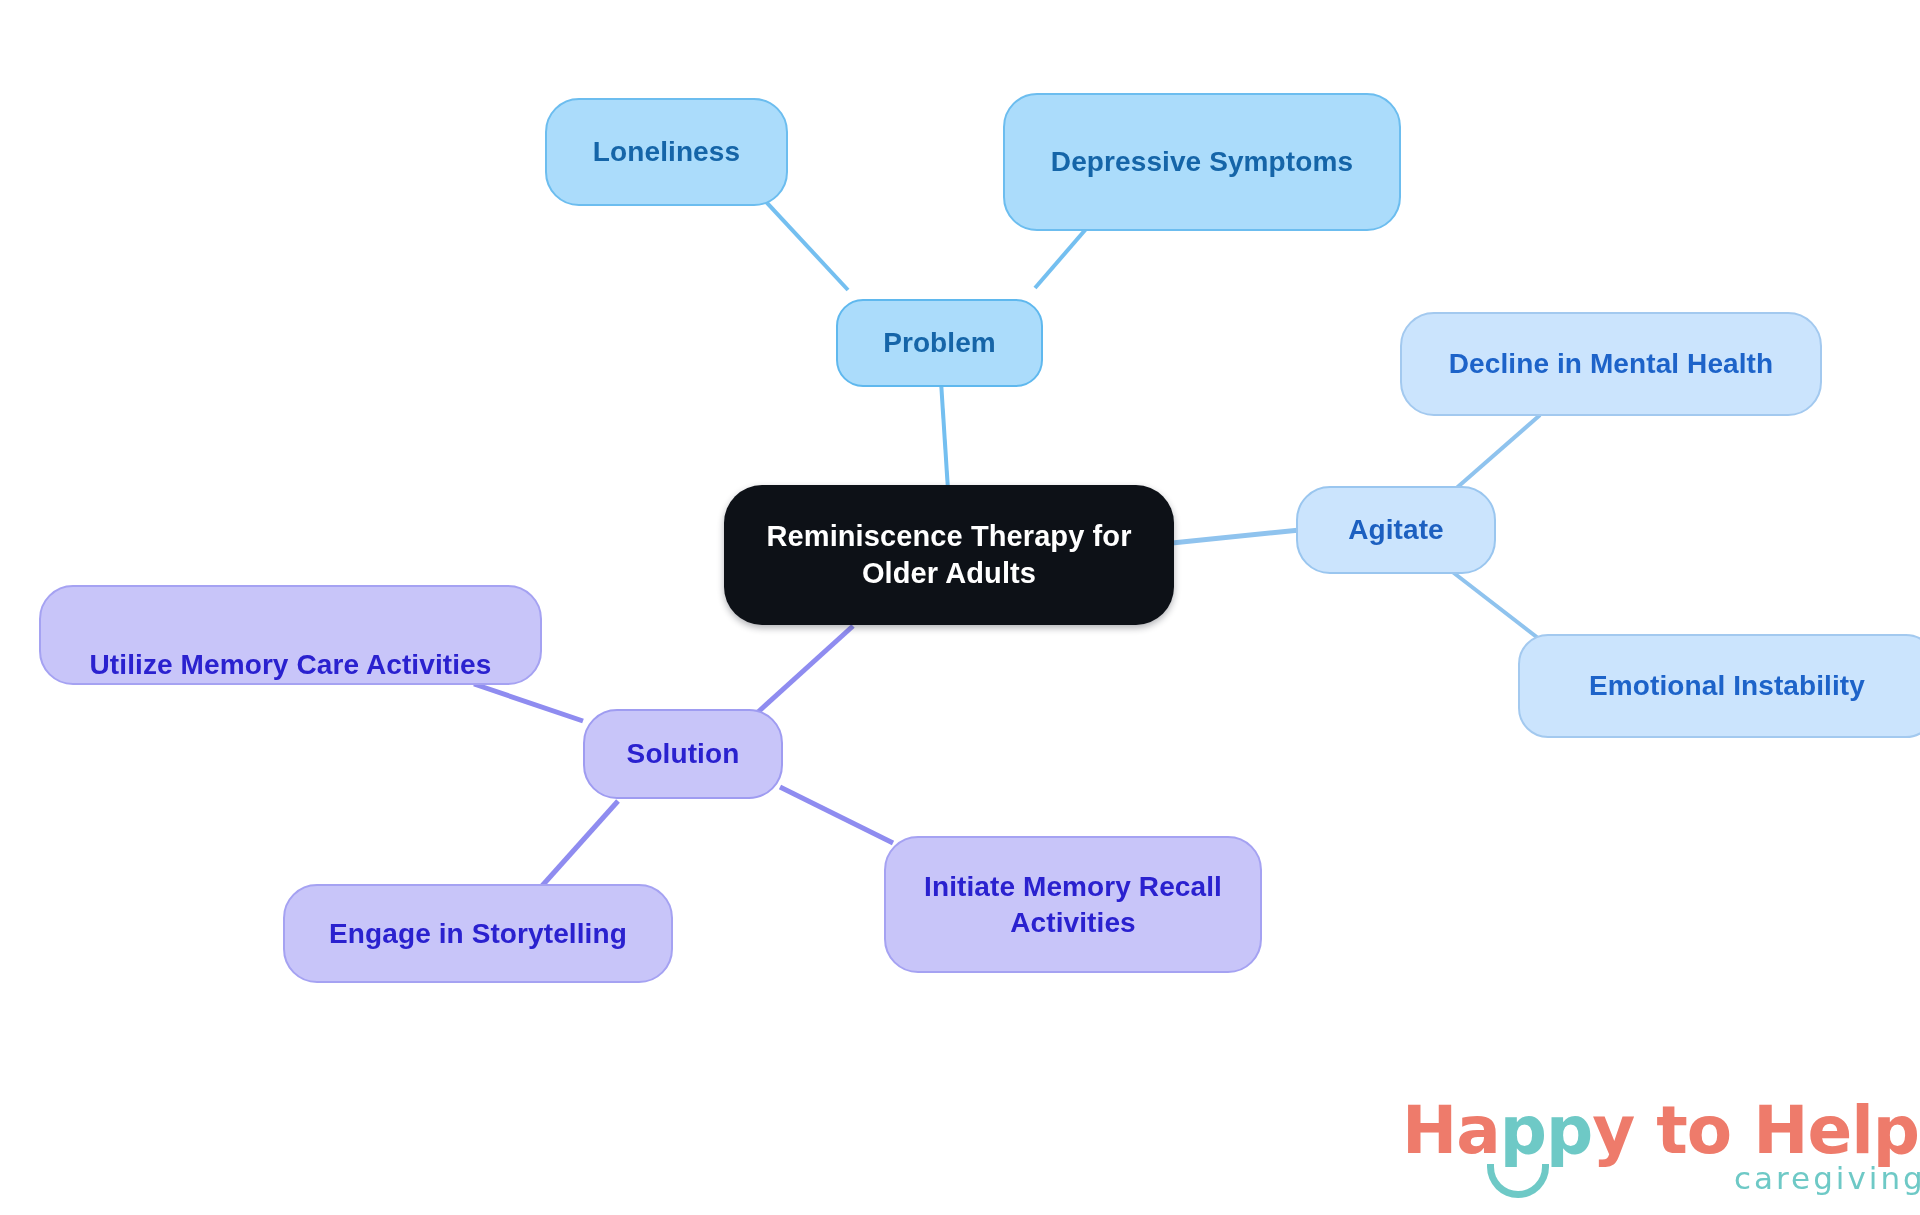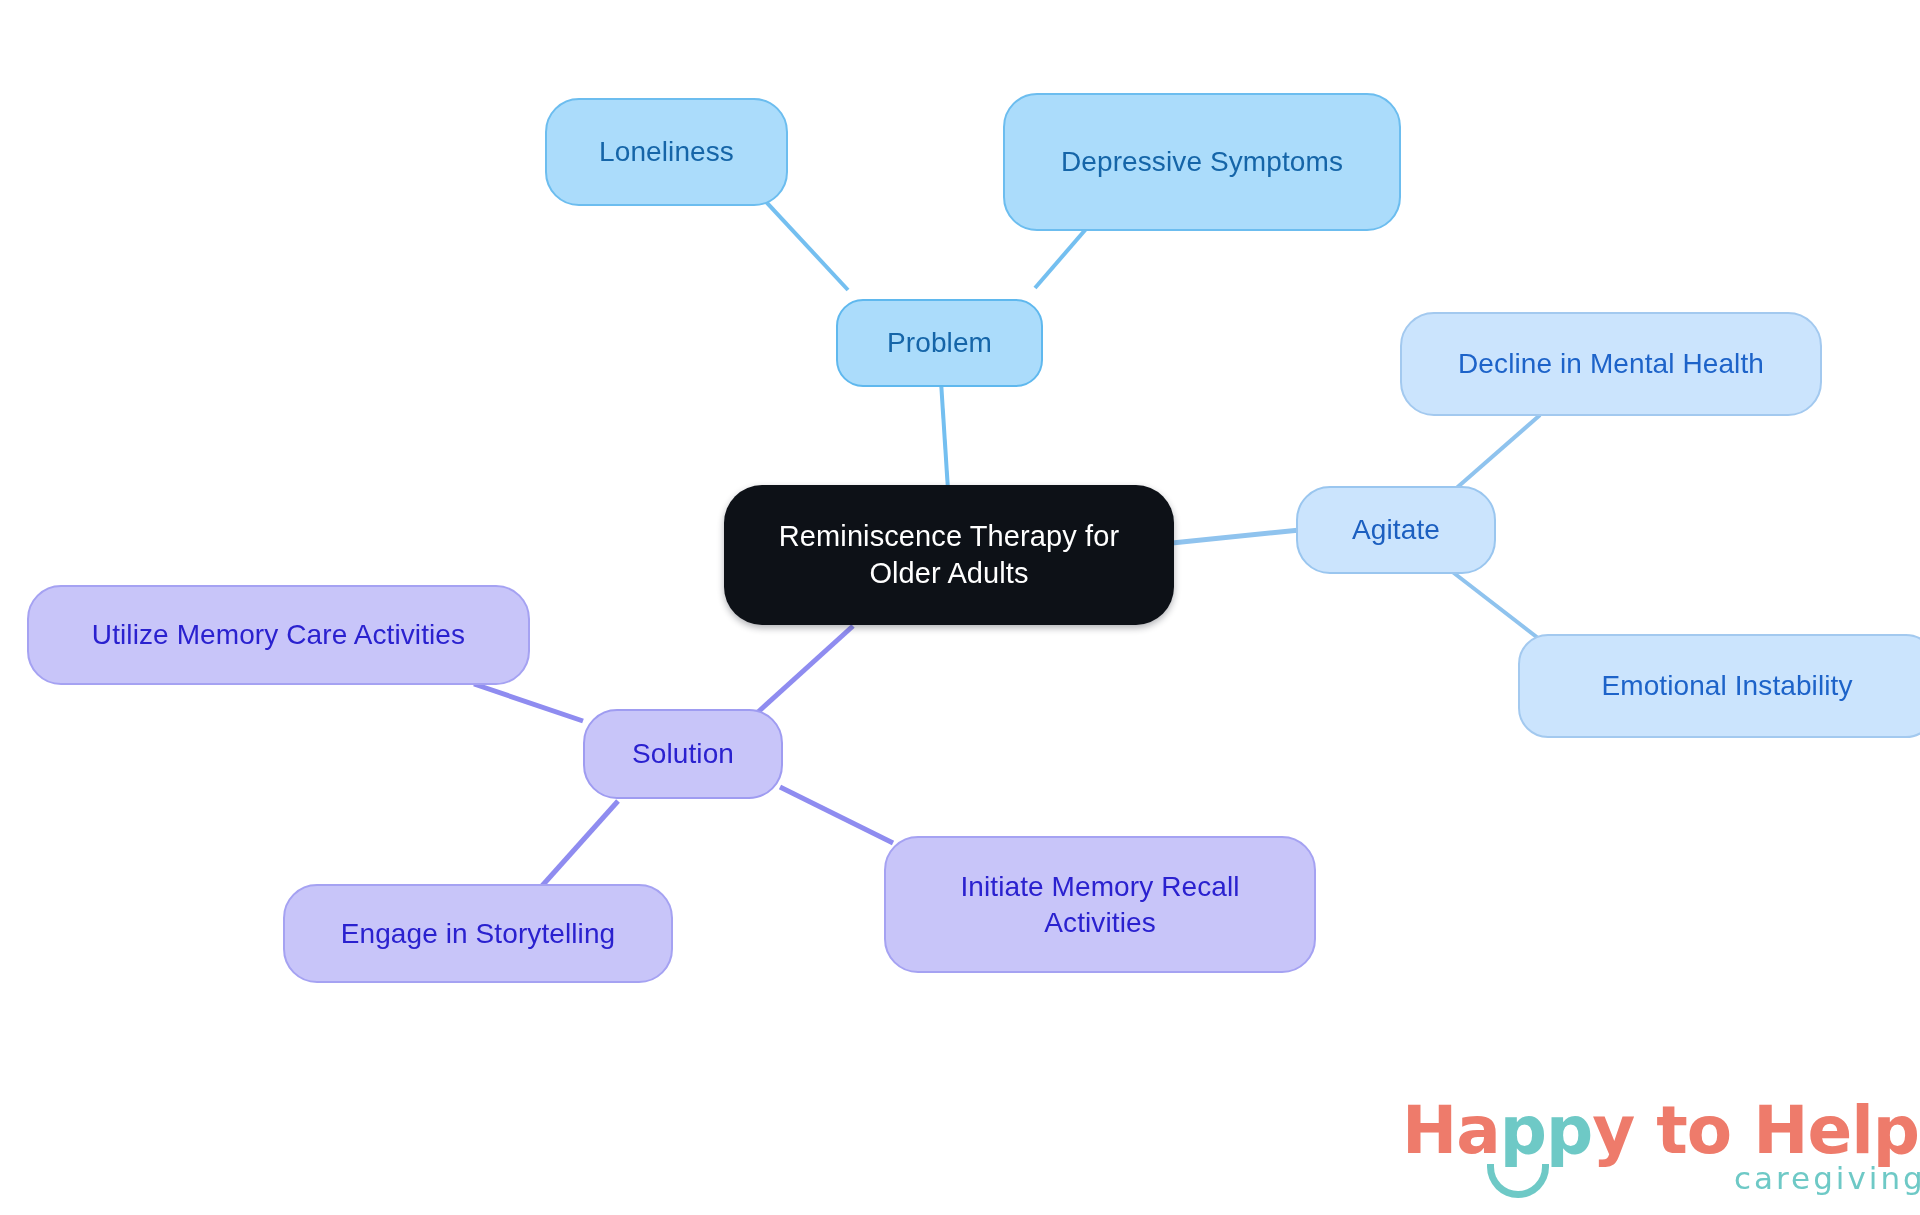--- a/index.html
+++ b/index.html
@@ -33,20 +33,21 @@
     display: flex;
     align-items: center;
     justify-content: center;
     text-align: center;
     border-radius: 34px;
     border-style: solid;
     border-width: 2px;
     line-height: 1.28;
     white-space: pre-line;
     letter-spacing: 0.1px;
+    font-weight: bold;
   }
   .node.root {
     border-radius: 38px;
     border-width: 0;
     background: #0d1117;
     color: #ffffff;
     font-size: 29px;
     box-shadow: 0 3px 7px rgba(20,24,35,0.33);
   }
   .node.blue-mid {
@@ -180,29 +181,29 @@
   </div>
 
   <div class="node blue2-leaf" style="left:1518px; top:634px; width:418px; height:104px;border-radius:30px;">
     <span class="node-label">Emotional Instability</span>
   </div>
 
   <div class="node purple-mid" style="left:583px; top:709px; width:200px; height:90px;">
     <span class="node-label">Solution</span>
   </div>
 
-  <div class="node purple-leaf" style="left:27px; top:585px; width:503px; height:100px;">
+  <div class="node purple-leaf" style="left:39px; top:585px; width:503px; height:100px;align-items:flex-end;">
     <span class="node-label">Utilize Memory Care Activities</span>
   </div>
 
   <div class="node purple-leaf" style="left:283px; top:884px; width:390px; height:99px;">
     <span class="node-label">Engage in Storytelling</span>
   </div>
 
-  <div class="node purple-leaf" style="left:884px; top:836px; width:432px; height:137px;">
+  <div class="node purple-leaf" style="left:884px; top:836px; width:378px; height:137px;">
     <span class="node-label">Initiate Memory Recall
 Activities</span>
   </div>
 
   <div id="logo">
     <div class="logo-smile"></div>
     <div class="logo-wordmark"><span>Ha</span><span class="logo-teal">pp</span><span>y to Help</span></div>
     <div class="logo-sub">caregiving</div>
   </div>
 

